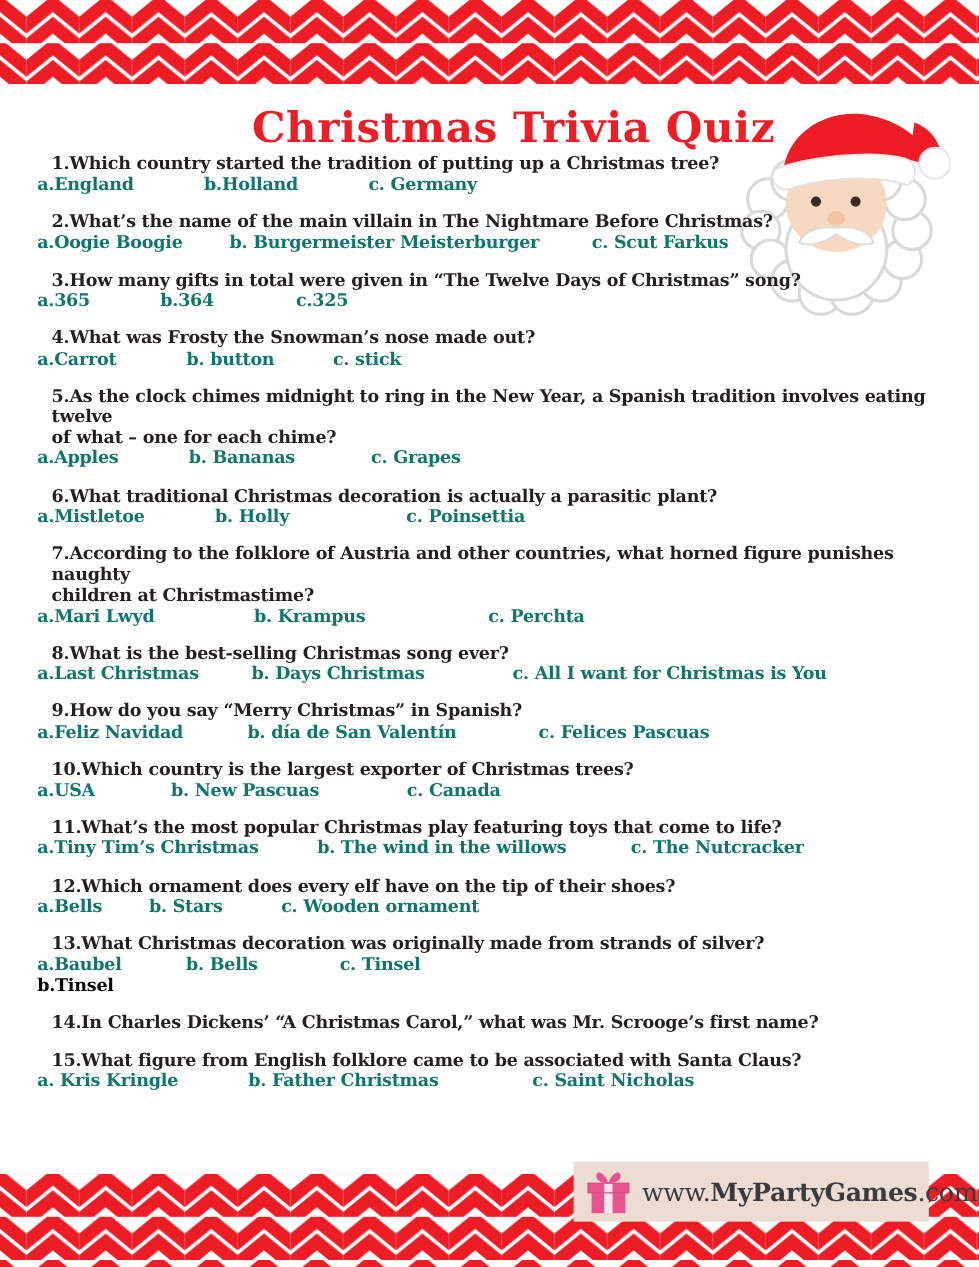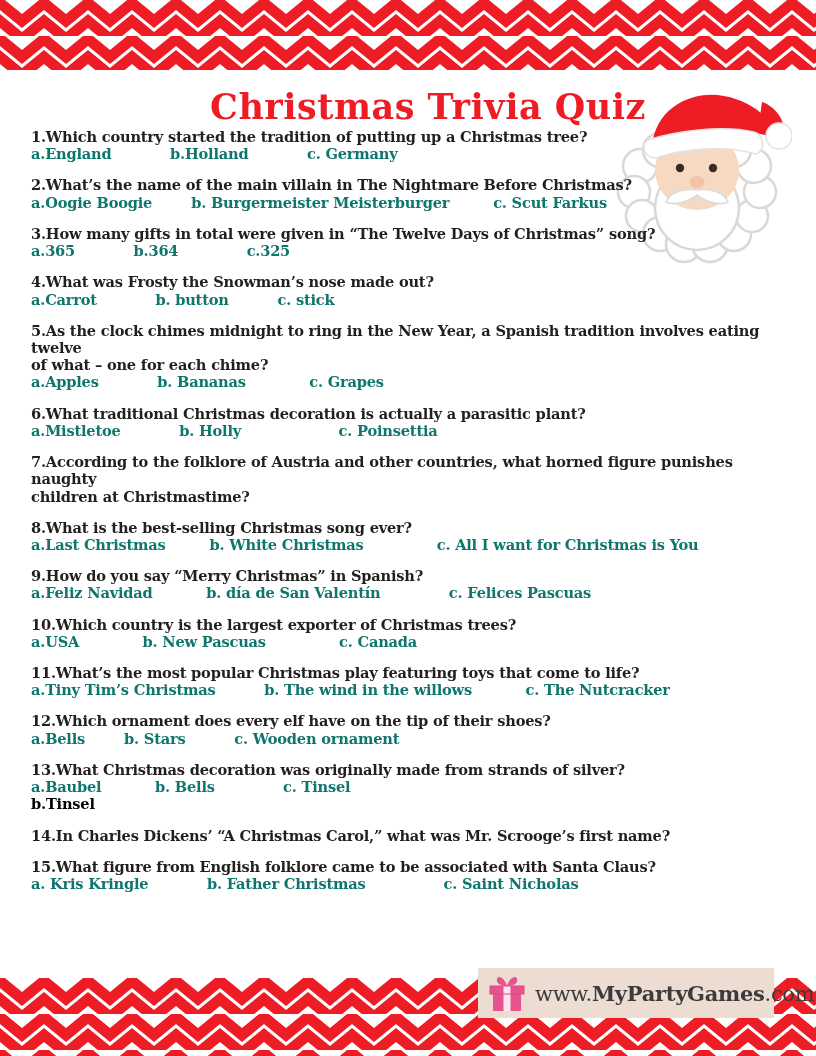--- a/index.html
+++ b/index.html
@@ -68,20 +68,21 @@
   }
   .q-block {
     margin-bottom: 14px;
   }
   .q-text {
     font-size: 14.6px;
     font-weight: bold;
     color: #231f20;
     line-height: 1.18;
     letter-spacing: -0.2px;
+    margin-left: 12px;
   }
   .q-opts {
     font-size: 14.6px;
     font-weight: bold;
     color: #0f766e;
     line-height: 1.18;
     letter-spacing: -0.2px;
     white-space: pre;
   }
   .q-opts-extra {
@@ -219,25 +220,26 @@
     </div>
 
     <div class="q-block">
       <div class="q-text">6.What traditional Christmas decoration is actually a parasitic plant?</div>
       <div class="q-opts">a.Mistletoe            b. Holly                    c. Poinsettia</div>
     </div>
 
     <div class="q-block">
       <div class="q-text" style="white-space:pre-line">7.According to the folklore of Austria and other countries, what horned figure punishes naughty
 children at Christmastime?</div>
+      <div class="q-opts">a.Mari Lwyd                 b. Krampus                     c. Perchta</div>
     </div>
 
     <div class="q-block">
       <div class="q-text">8.What is the best-selling Christmas song ever?</div>
-      <div class="q-opts">a.Last Christmas         b. White Christmas               c. All I want for Christmas is You</div>
+      <div class="q-opts">a.Last Christmas         b. Days Christmas               c. All I want for Christmas is You</div>
     </div>
 
     <div class="q-block">
       <div class="q-text">9.How do you say “Merry Christmas” in Spanish?</div>
       <div class="q-opts">a.Feliz Navidad           b. día de San Valentín              c. Felices Pascuas</div>
     </div>
 
     <div class="q-block">
       <div class="q-text">10.Which country is the largest exporter of Christmas trees?</div>
       <div class="q-opts">a.USA             b. New Pascuas               c. Canada</div>

